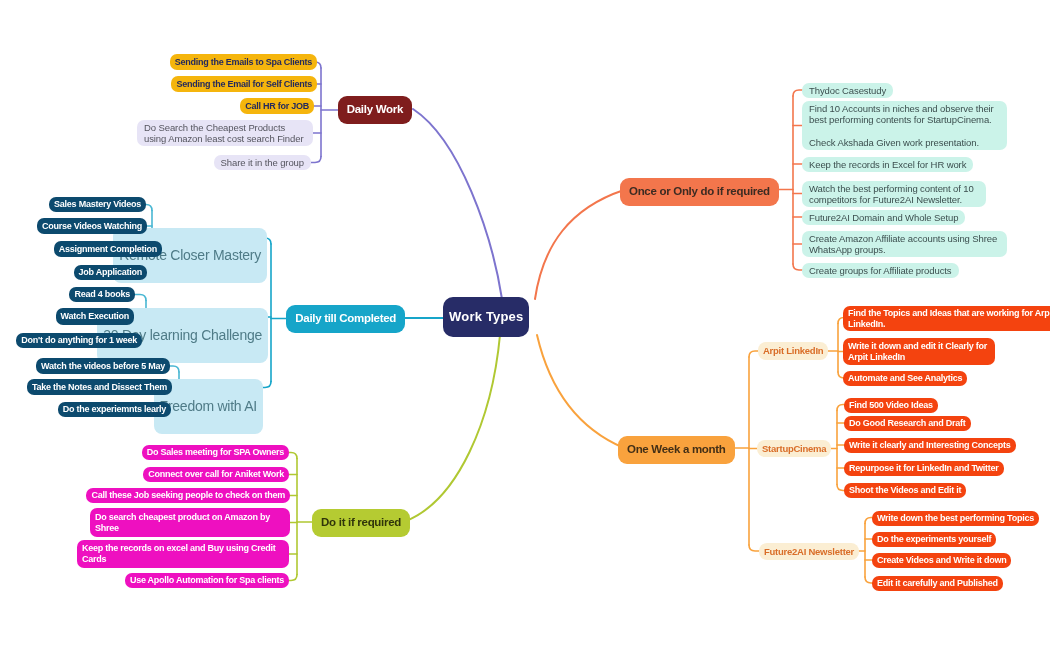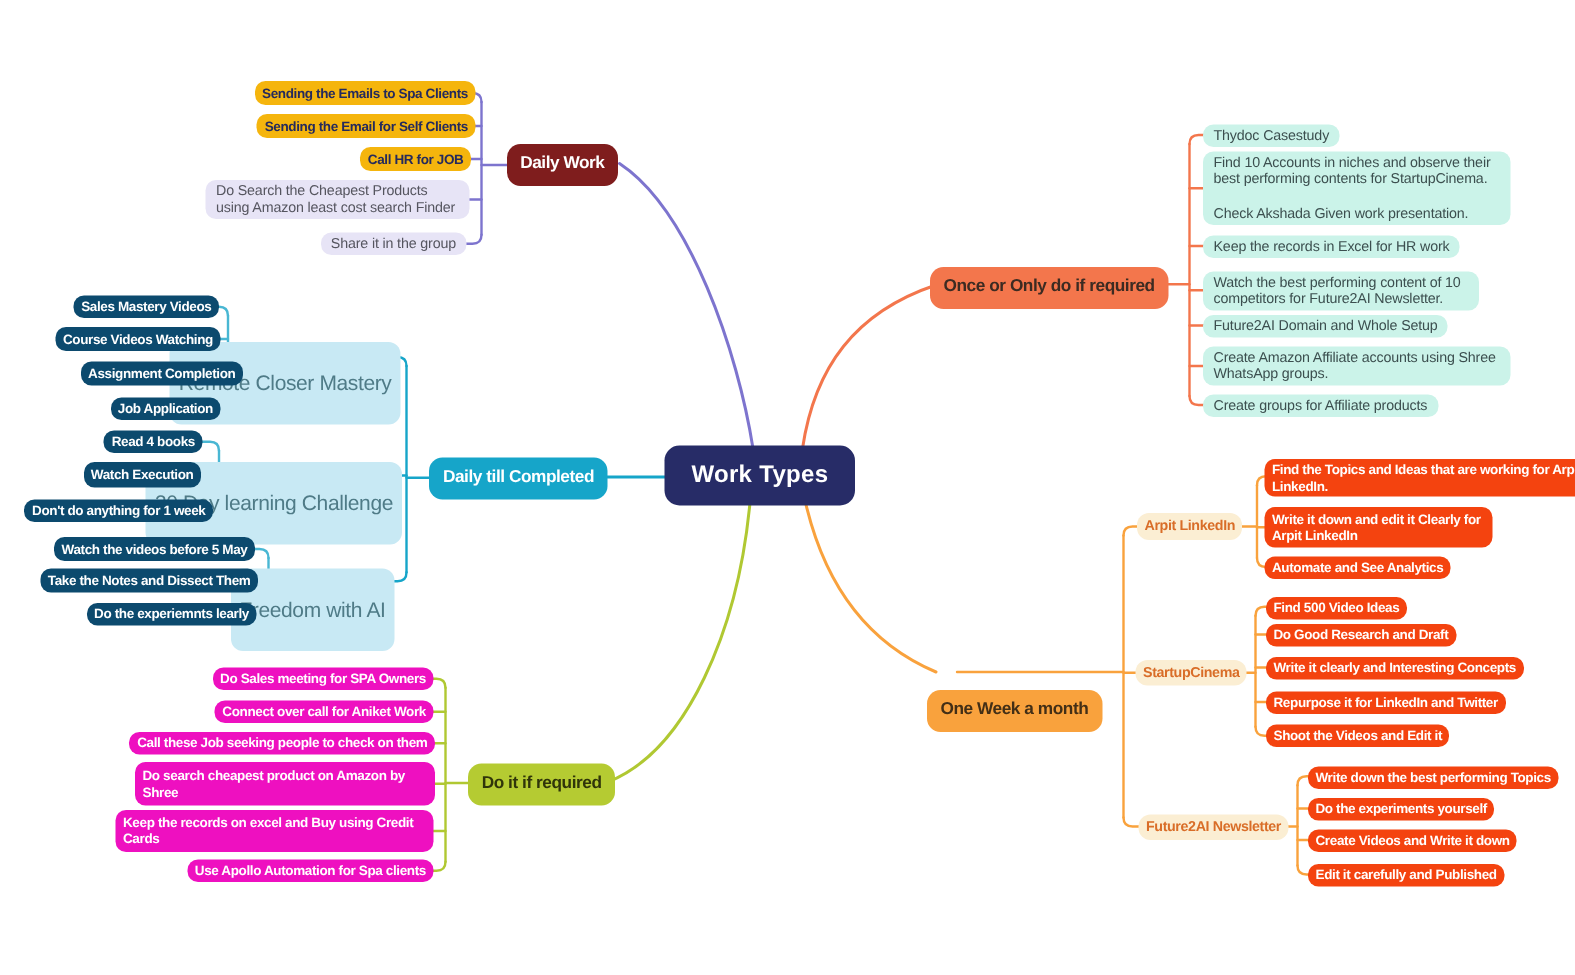--- a/index.html
+++ b/index.html
@@ -6,28 +6,28 @@
   #canvas{position:relative;width:1050px;height:650px;background:#ffffff;overflow:hidden;
           font-family:"Liberation Sans", sans-serif;}
   #edges{position:absolute;left:0;top:0;width:1050px;height:650px;}
   .node{position:absolute;display:flex;align-items:center;box-sizing:border-box;
         border-radius:8px;line-height:1.2;white-space:nowrap;cursor:pointer;}
   .node.wrap{white-space:pre-line;line-height:1.18;}
   .leaf{font-size:9px;font-weight:bold;letter-spacing:-0.25px;padding:2px 5px;border-radius:7px;}
   .pastel{font-size:9.5px;font-weight:normal;letter-spacing:-0.1px;padding:2px 7px;border-radius:7px;color:#445054;}
   .level2{font-size:14px;font-weight:normal;letter-spacing:-0.25px;padding:19px 6px;border-radius:8px;}
   .branch{font-size:11.5px;font-weight:bold;letter-spacing:-0.3px;padding:7px 9px;border-radius:9px;justify-content:center;}
-  .center{font-size:16px;font-weight:bold;padding:9px 18px;border-radius:10px;justify-content:center;letter-spacing:0.2px;}
+  .center{font-size:13px;font-weight:bold;padding:9px 6px;border-radius:10px;justify-content:center;letter-spacing:0.2px;}
 
   .c-center{background:#272c67;color:#ffffff;}
   .c-purple{background:#7f1d1d;color:#ffffff;}
   .c-teal{background:#16a5c9;color:#ffffff;}
   .c-olive{background:#b5cb32;color:#30350a;}
   .c-coral{background:#f3764c;color:#3c2b22;}
-  .c-amber{background:#f9a23d;color:#432f16;margin-top:24px;}
+  .c-amber{background:#f9a23d;color:#432f16;}
   .c-yellow{background:#f5b50d;color:#252a5c;}
   .c-lavender{background:#e7e4f6;color:#55555f;}
   .c-lightblue{background:#c8e9f4;color:#4f7b87;}
   .c-red{background:#0c4a6e;color:#ffffff;}
   .c-magenta{background:#ee10c0;color:#ffffff;}
   .c-mint{background:#cbf3e9;color:#3c4f4f;}
   .c-cream{background:#fbeed3;color:#d96d28;font-weight:bold;font-size:9.5px;letter-spacing:-0.25px;padding:3px 5px;}
   .c-redorange{background:#f4430f;color:#ffffff;}
 </style>
 </head>

